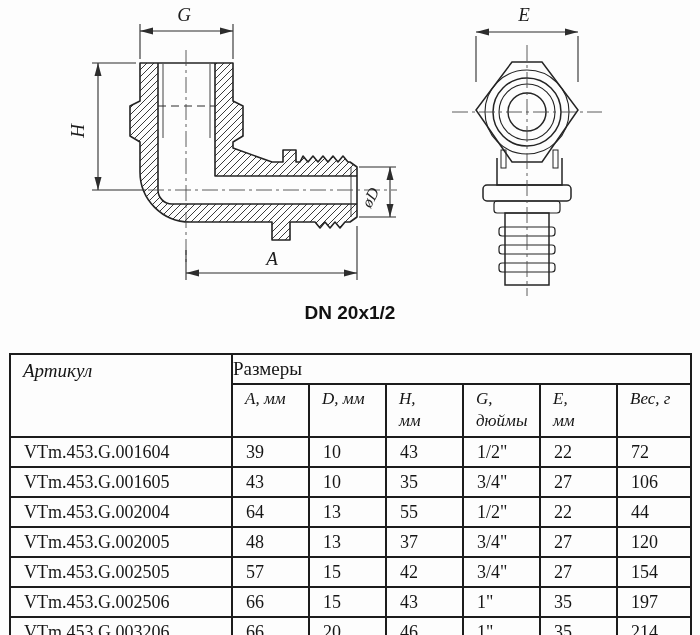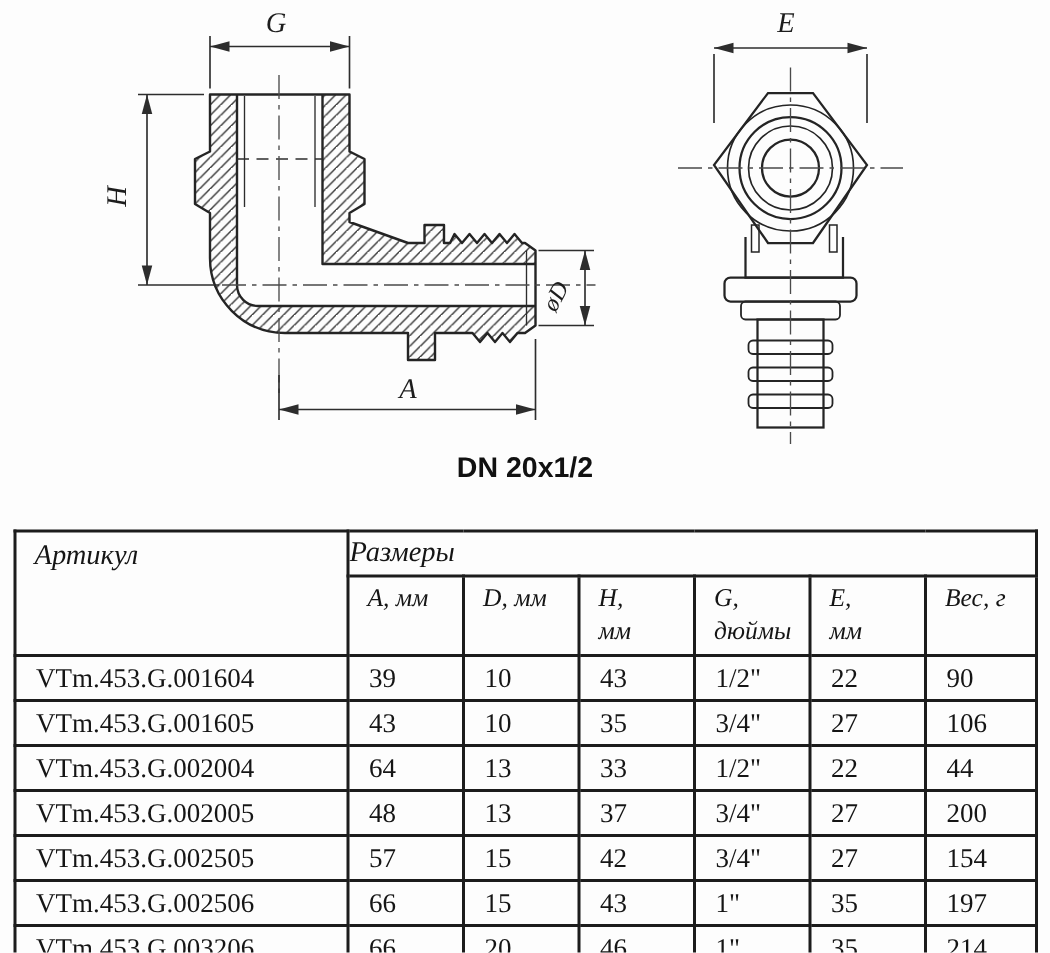--- a/index.html
+++ b/index.html
@@ -7,21 +7,21 @@
        font-family:"Liberation Serif",serif;color:#151515;}
   #stage{position:absolute;inset:0;}
   .drawing-svg{position:absolute;left:0;top:0;}
   .caption{position:absolute;left:0;top:302px;width:700px;text-align:center;
            font-family:"Liberation Sans",sans-serif;font-weight:bold;font-size:19px;color:#111;}
   table.catalog{position:absolute;left:9px;top:353px;width:681px;border-collapse:collapse;
                 table-layout:fixed;}
   table.catalog td, table.catalog th{border:2px solid #1c1c1c;overflow:hidden;
                 font-weight:normal;text-align:left;}
   th.article-h{vertical-align:top;padding:5px 4px 0 12px;font-style:italic;font-size:19px;}
-  th.sizes-h{height:28px;text-align:center;font-style:italic;font-size:19px;padding:0;}
+  th.sizes-h{height:28px;text-align:center;font-size:19px;padding:0;}
   th.sub{height:48px;vertical-align:top;padding:3px 2px 0 12px;font-style:italic;
          font-size:17px;line-height:1.3;}
   td.cell{height:28px;font-size:18px;padding:0 2px 0 13px;vertical-align:middle;white-space:nowrap;margin-top:16px;}
   svg text{font-family:"Liberation Serif",serif;font-style:italic;fill:#1d1d1d;}
 </style>
 </head>
 <body>
 
 <div id="stage">
 
@@ -161,48 +161,48 @@
             <div></div>
           </th>
     </tr>
     <tr>
       <td class="cell">VTm.453.G.001604</td>
       <td class="cell">39</td>
       <td class="cell">10</td>
       <td class="cell">43</td>
       <td class="cell">1/2"</td>
       <td class="cell">22</td>
-      <td class="cell">90</td>
+      <td class="cell">72</td>
     </tr>
     <tr>
       <td class="cell">VTm.453.G.001605</td>
       <td class="cell">43</td>
       <td class="cell">10</td>
       <td class="cell">35</td>
       <td class="cell">3/4"</td>
       <td class="cell">27</td>
       <td class="cell">106</td>
     </tr>
     <tr>
       <td class="cell">VTm.453.G.002004</td>
       <td class="cell">64</td>
       <td class="cell">13</td>
-      <td class="cell">33</td>
+      <td class="cell">55</td>
       <td class="cell">1/2"</td>
       <td class="cell">22</td>
       <td class="cell">44</td>
     </tr>
     <tr>
       <td class="cell">VTm.453.G.002005</td>
       <td class="cell">48</td>
       <td class="cell">13</td>
       <td class="cell">37</td>
       <td class="cell">3/4"</td>
       <td class="cell">27</td>
-      <td class="cell">200</td>
+      <td class="cell">120</td>
     </tr>
     <tr>
       <td class="cell">VTm.453.G.002505</td>
       <td class="cell">57</td>
       <td class="cell">15</td>
       <td class="cell">42</td>
       <td class="cell">3/4"</td>
       <td class="cell">27</td>
       <td class="cell">154</td>
     </tr>

